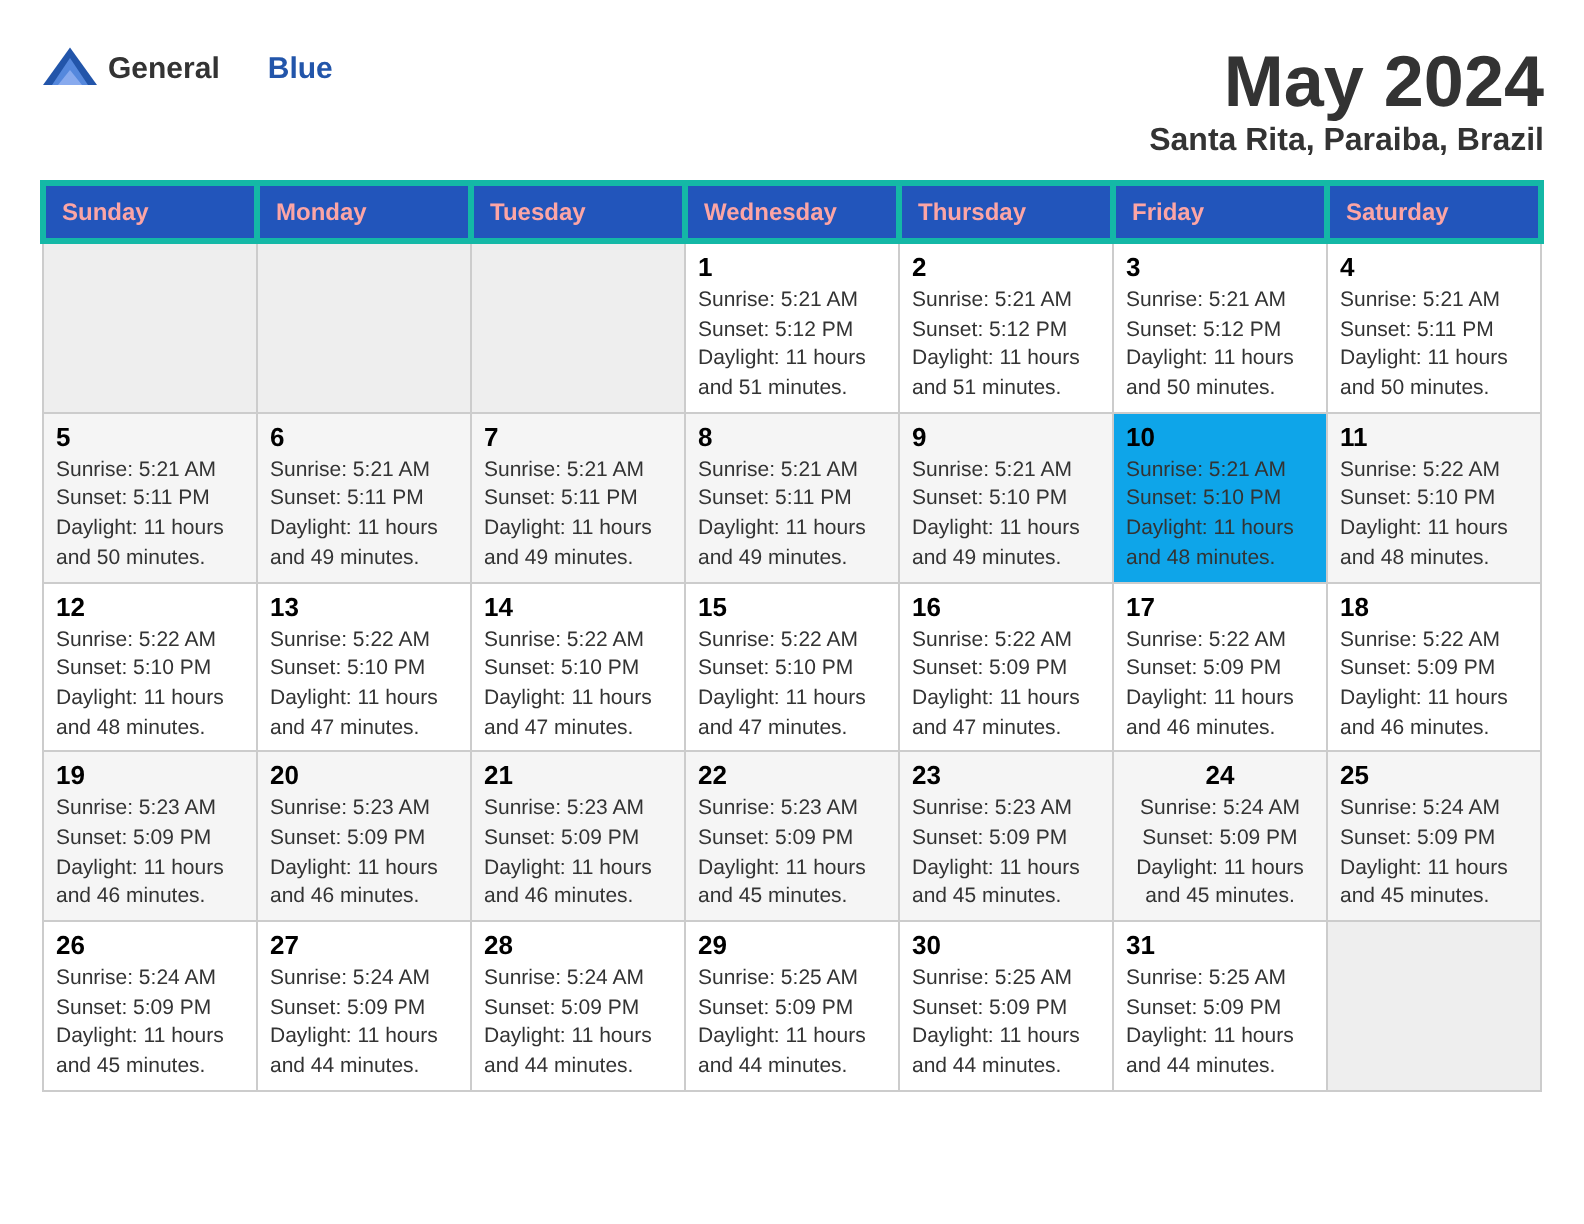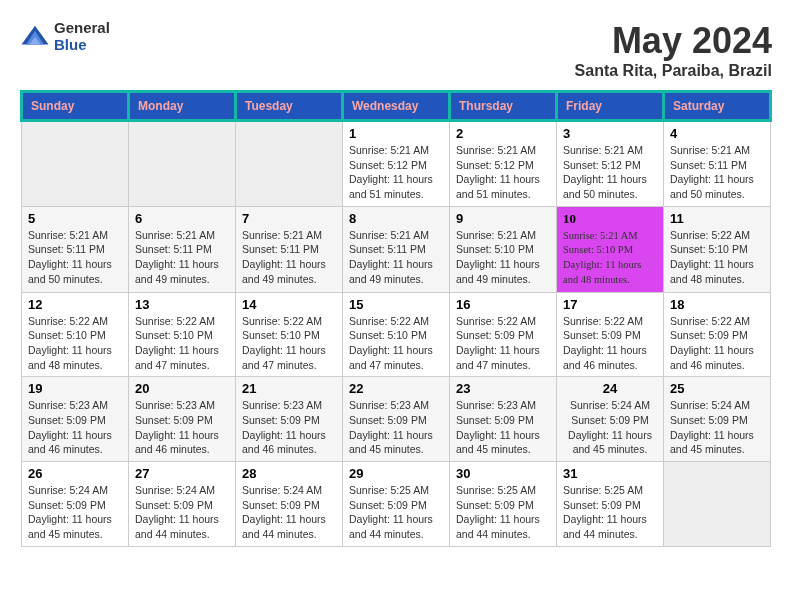--- a/index.html
+++ b/index.html
@@ -16,22 +16,23 @@
       align-items: flex-start;
       margin-bottom: 10px;
     }
     .logo {
       display: flex;
       align-items: center;
       gap: 4px;
     }
     .logo-text {
       display: flex;
-      flex-direction: column;
+      flex-direction: row;
       line-height: 1.1;
+      gap: 24px;
     }
     .logo-icon {
       width: 30px;
       height: 30px;
     }
     .title-area {
       text-align: right;
     }
     .month-title {
       font-size: 36px;
@@ -174,21 +175,21 @@
           <div class="day-info" style="white-space: pre-line;">Sunrise: 5:21 AM
 Sunset: 5:11 PM
 Daylight: 11 hours and 49 minutes.</div>
         </td>
         <td style="background: rgb(245, 245, 245);">
           <span class="day-num">9</span>
           <div class="day-info" style="white-space: pre-line;">Sunrise: 5:21 AM
 Sunset: 5:10 PM
 Daylight: 11 hours and 49 minutes.</div>
         </td>
-        <td style="background: #d946ef; font-family: Liberation Serif, serif;">
+        <td style="background: #0ea5e9;">
           <span class="day-num">10</span>
           <div class="day-info" style="white-space: pre-line;">Sunrise: 5:21 AM
 Sunset: 5:10 PM
 Daylight: 11 hours and 48 minutes.</div>
         </td>
         <td style="background: rgb(245, 245, 245);">
           <span class="day-num">11</span>
           <div class="day-info" style="white-space: pre-line;">Sunrise: 5:22 AM
 Sunset: 5:10 PM
 Daylight: 11 hours and 48 minutes.</div>

